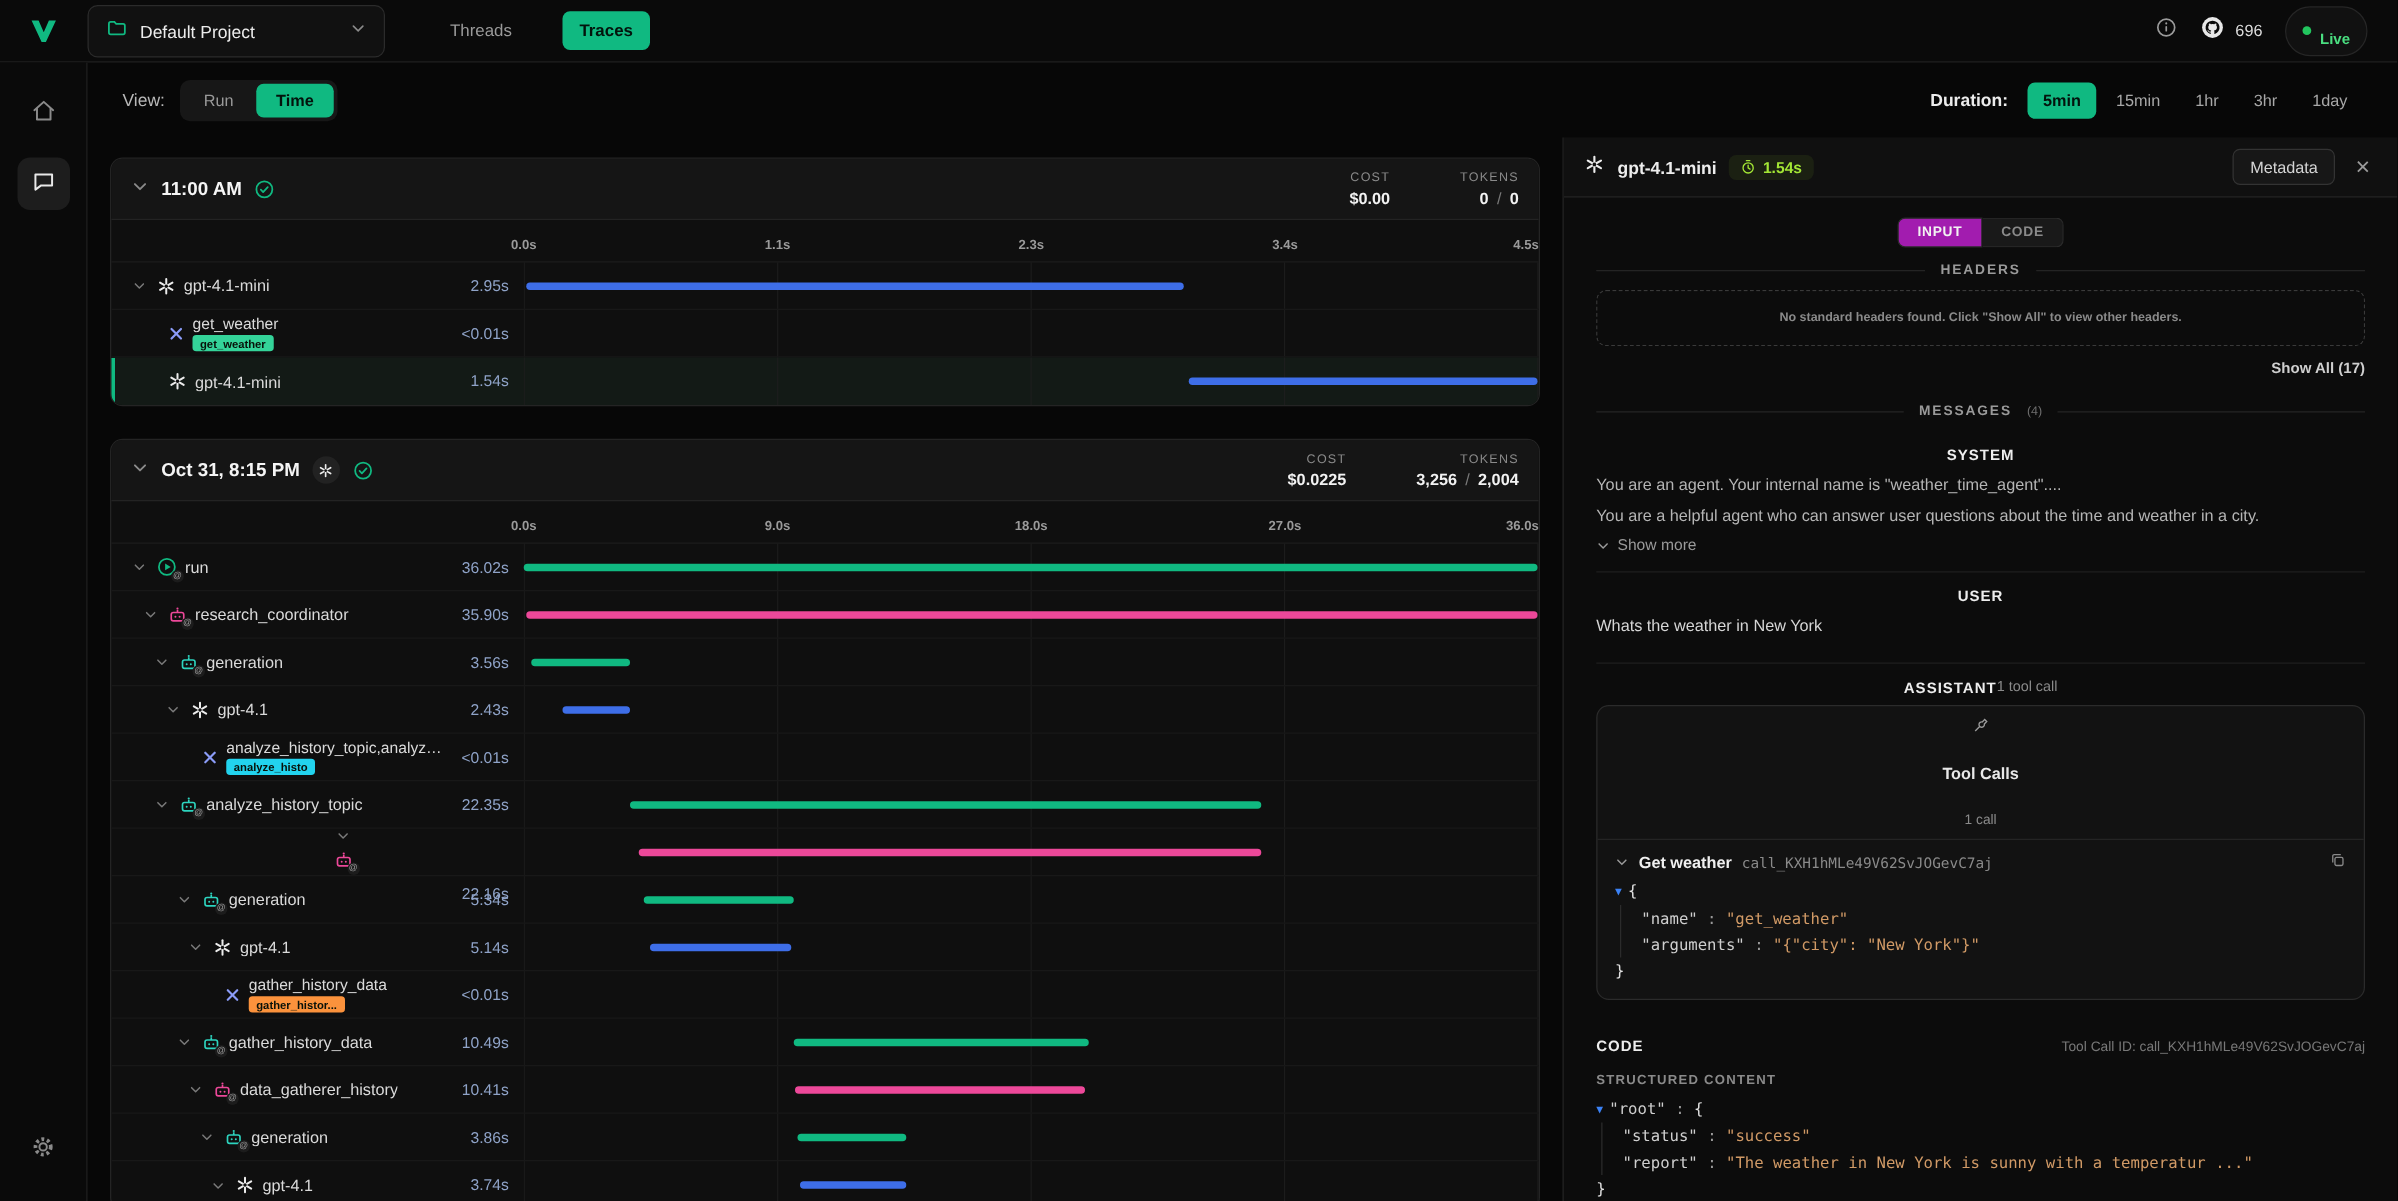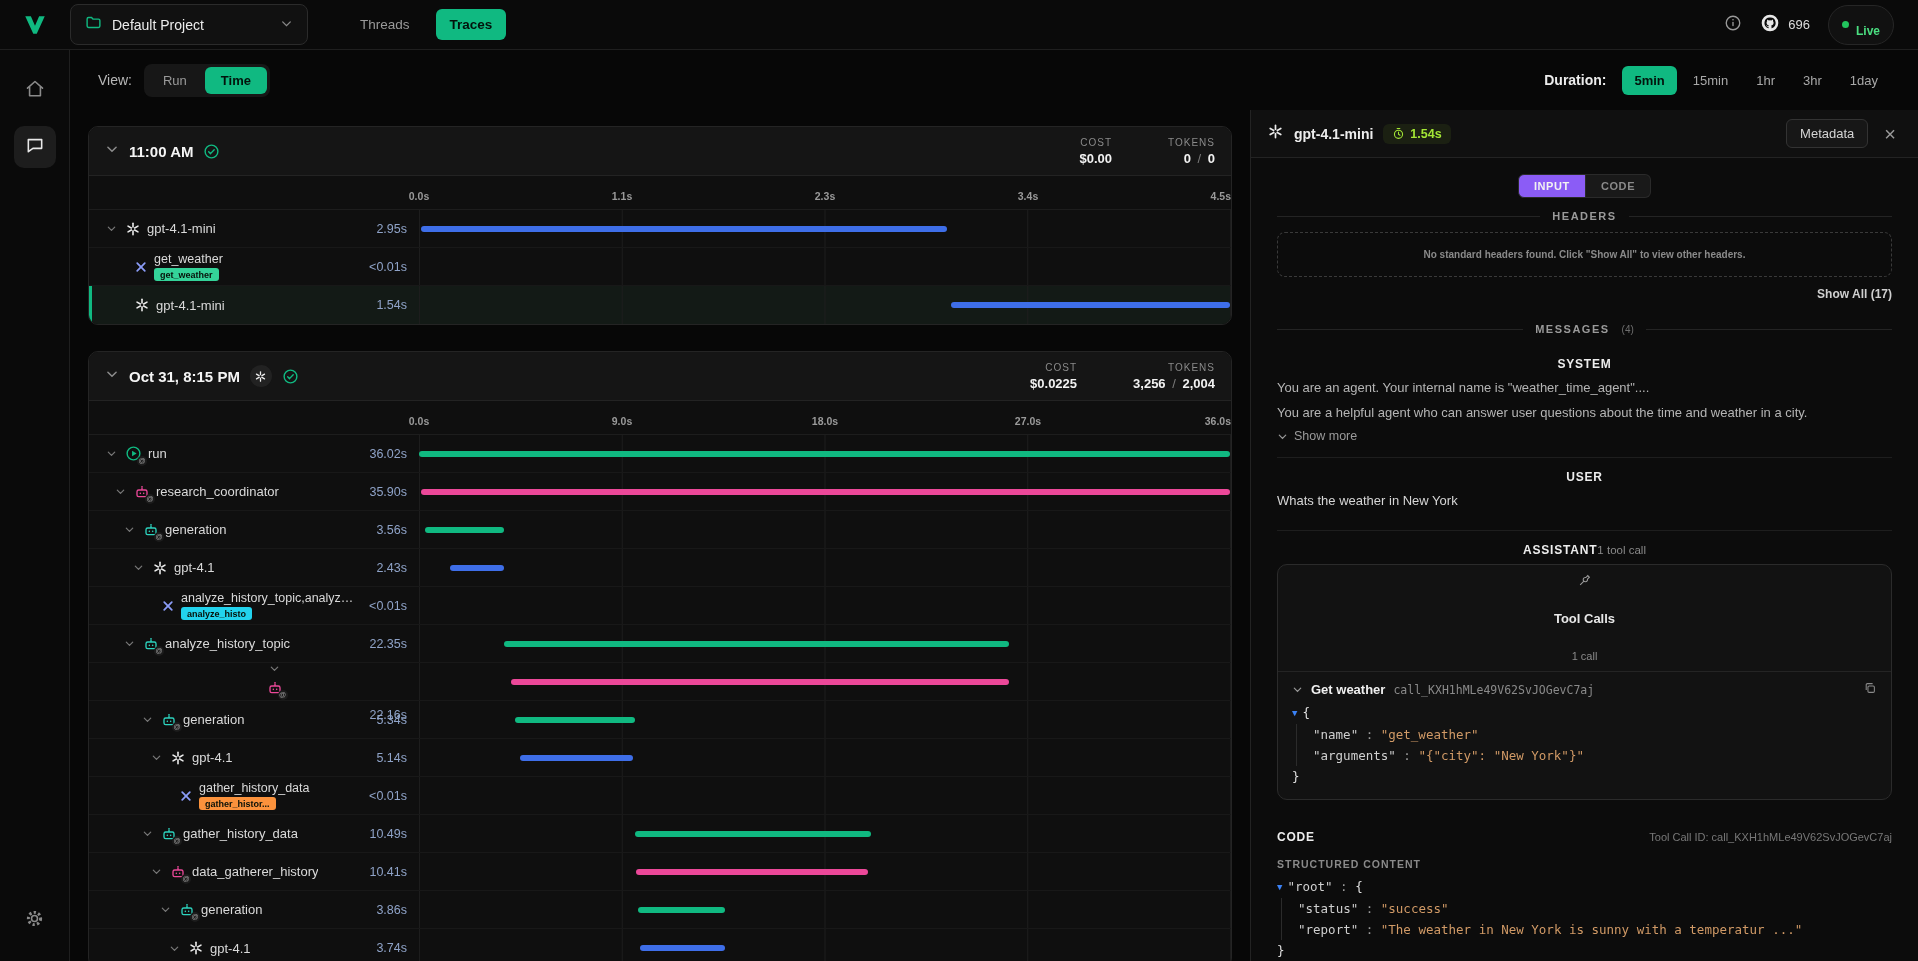--- a/index.html
+++ b/index.html
@@ -7,21 +7,21 @@
     font-family:"Liberation Sans", sans-serif; color:#d6d6d6; }
   .app { width:1918px; height:961px; display:flex; flex-direction:column; }
 
   
   .topbar { height:50px; flex:none; display:flex; align-items:center; background:#0a0a0a;
     border-bottom:1px solid #1f1f1f; padding-right:24px; }
   .logo-wrap { width:70px; flex:none; display:flex; justify-content:center; }
   .project-select { display:flex; align-items:center; gap:10px; border:1px solid #2b2b2b;
     background:#111; border-radius:8px; padding:9px 14px; min-width:238px; cursor:pointer; }
   .project-select .lbl { font-size:14px; color:#ececec; flex:1; }
-  .top-tabs { display:flex; align-items:flex-start; gap:12px; margin-left:38px; }
+  .top-tabs { display:flex; align-items:flex-start; gap:26px; margin-left:38px; }
   .top-tab { background:none; border:none; font-family:inherit; font-size:13.5px; color:#9a9a9a;
     padding:8px 14px; border-radius:6px; cursor:pointer; }
   .top-tab.active { background:#10b981; color:#03130c; font-weight:700; }
   .top-right { margin-left:auto; display:flex; align-items:center; gap:18px; }
   .gh { display:flex; align-items:center; gap:8px; }
   .gh-count { font-size:13px; color:#dcdcdc; }
   .live-pill { display:flex; align-items:center; gap:7px; background:#111; border:1px solid #262626;
     border-radius:999px; padding:6px 13px; cursor:pointer; }
   .live-dot { width:7px; height:7px; border-radius:50%; background:#22c55e; }
   .live-lbl { font-size:12px; color:#4ade80; font-weight:600;margin-top:12px; }
@@ -102,21 +102,21 @@
     color:#d4d4d4; font-family:inherit; font-size:13px; padding:6px 13px; cursor:pointer; }
   .d-close { background:none; border:none; color:#9a9a9a; font-size:20px; line-height:1;
     cursor:pointer; padding:4px 6px; }
   .d-body { flex:1; overflow:hidden; padding:10px 26px 0 26px; }
 
   .d-tabs { display:flex; justify-content:center; margin:6px 0 12px; }
   .d-tab { font-family:inherit; font-size:11px; font-weight:700; letter-spacing:.6px;
     padding:5px 15px; background:#191919; color:#8a8a8a; border:1px solid #2a2a2a; cursor:pointer; }
   .d-tab:first-child { border-radius:6px 0 0 6px; }
   .d-tab:last-child { border-radius:0 6px 6px 0; border-left:none; }
-  .d-tab.active { background:#8b5cf6; color:#f2f2f2; }
+  .d-tab.active { background:#a21caf; color:#f2f2f2; }
 
   .divider { display:flex; align-items:center; gap:12px; margin:10px 0; }
   .divider .ln { flex:1; height:1px; background:#242424; }
   .divider .dl { font-size:11px; color:#9a9a9a; letter-spacing:1.5px; font-weight:600; }
   .divider .dc { font-size:10px; color:#6f6f6f; }
 
   .dashed { border:1px dashed #3a3a3a; border-radius:8px; padding:16px; text-align:center;
     color:#8a8a8a; font-size:10px; margin-top:4px;font-weight:bold; }
   .show-all { text-align:right; font-size:12px; color:#cfcfcf; margin-top:10px; font-weight:600; cursor:pointer; }
 

